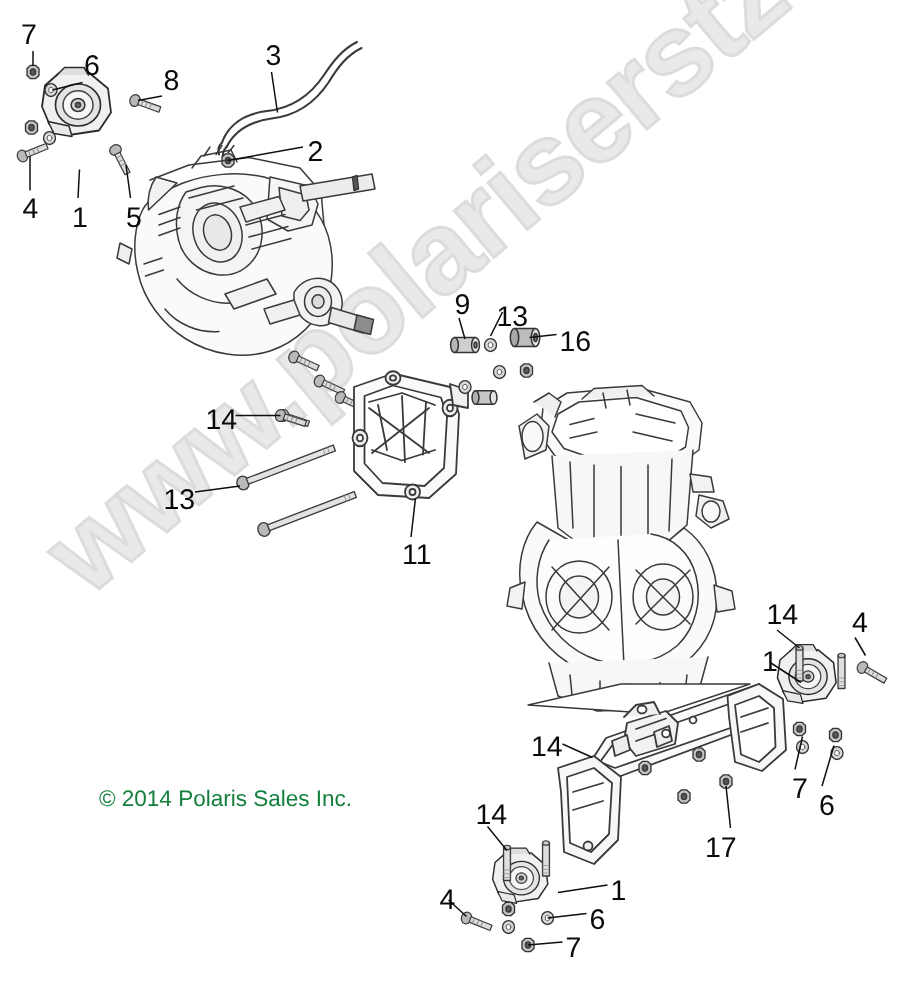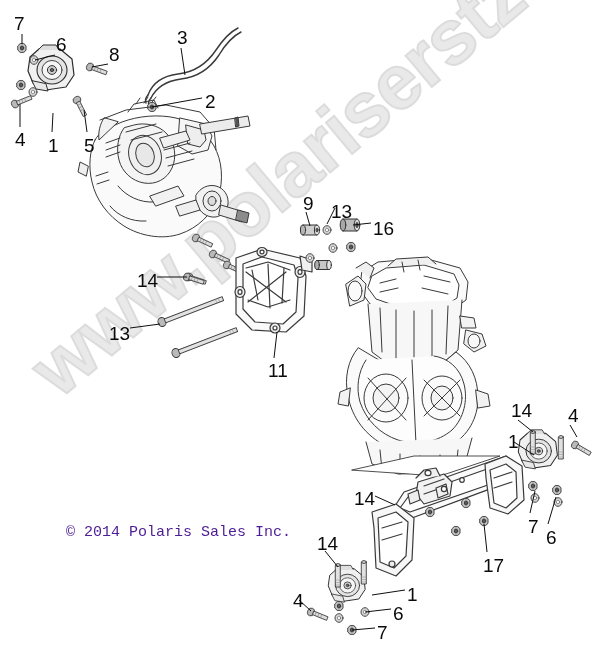--- a/index.html
+++ b/index.html
@@ -22,22 +22,22 @@
   #art svg{display:block;width:604px;height:659px;}
 
   
   .callout{
     position:absolute;font-size:19px;color:#0a0a0a;font-weight:400;
     line-height:1;white-space:nowrap;
     font-family:"Liberation Sans","DejaVu Sans",sans-serif;
   }
   
   #copyright{
-    position:absolute;left:66px;top:524px;font-size:15px;color:#4c1d95;
-    font-family:Liberation Mono, monospace;white-space:nowrap;
+    position:absolute;left:66px;top:524px;font-size:15px;color:#15803d;
+    font-family:Liberation Sans, sans-serif;white-space:nowrap;
   }
 </style>
 </head>
 <body>
 
 <div id="stage">
 
   <div id="watermark">www.polariserstzteile.de</div>
 
   <div id="art">
@@ -360,21 +360,21 @@
       <div class="callout" style="left: 373px; top: 219px;">16</div>
       <div class="callout" style="left: 137px; top: 271px;">14</div>
       <div class="callout" style="left: 109px; top: 324px;">13</div>
       <div class="callout" style="left: 268px; top: 361px; text-align: right;">11</div>
       <div class="callout" style="left: 511px; top: 401px;">14</div>
       <div class="callout" style="left: 568px; top: 406px;">4</div>
       <div class="callout" style="left: 508px; top: 432px;">1</div>
       <div class="callout" style="left: 354px; top: 489px;">14</div>
       <div class="callout" style="left: 528px; top: 517px;">7</div>
       <div class="callout" style="left: 546px; top: 528px;">6</div>
-      <div class="callout" style="left: 483px; top: 556px;">17</div>
+      <div class="callout" style="left: 470px; top: 556px;">17</div>
       <div class="callout" style="left: 317px; top: 534px;">14</div>
       <div class="callout" style="left: 293px; top: 591px;">4</div>
       <div class="callout" style="left: 407px; top: 585px;">1</div>
       <div class="callout" style="left: 393px; top: 604px;">6</div>
       <div class="callout" style="left: 377px; top: 623px;">7</div>
     </div>
 
   <div id="copyright">© 2014 Polaris Sales Inc.</div>
 
 </div>

